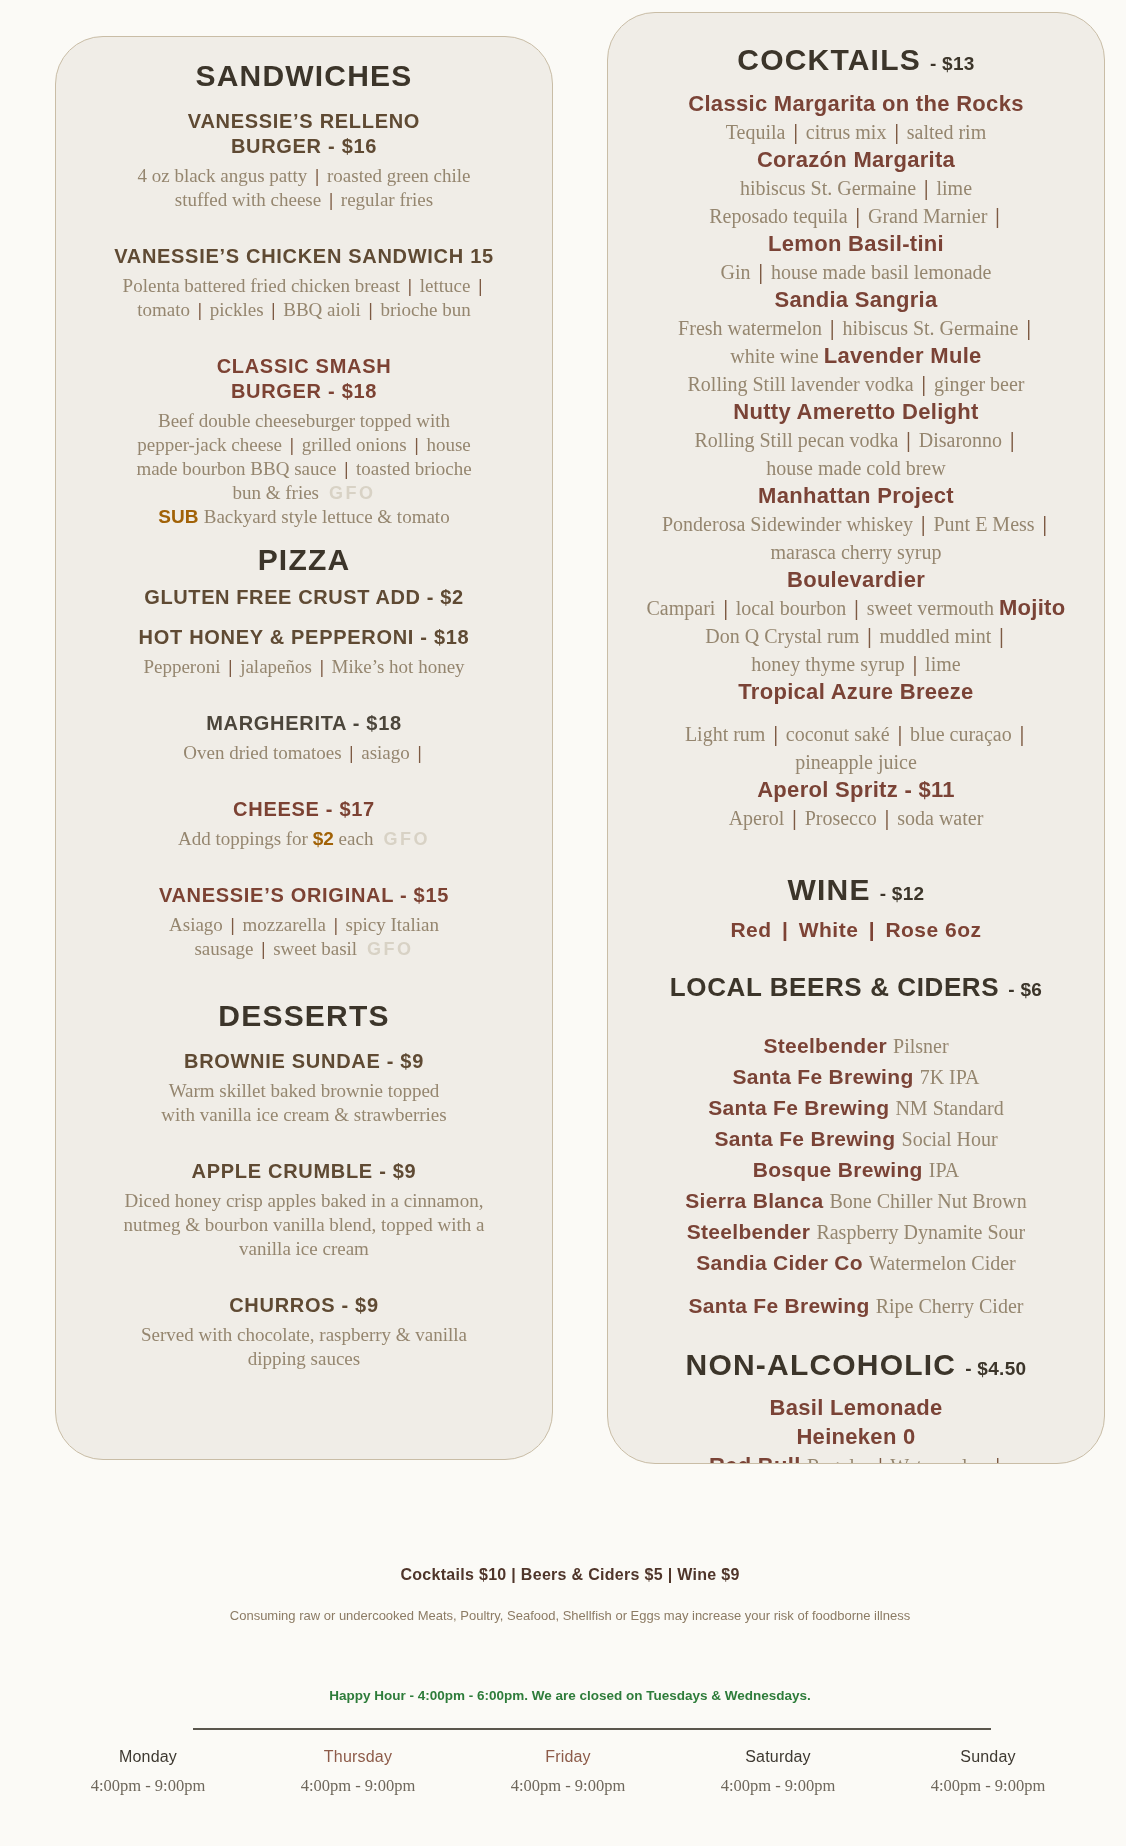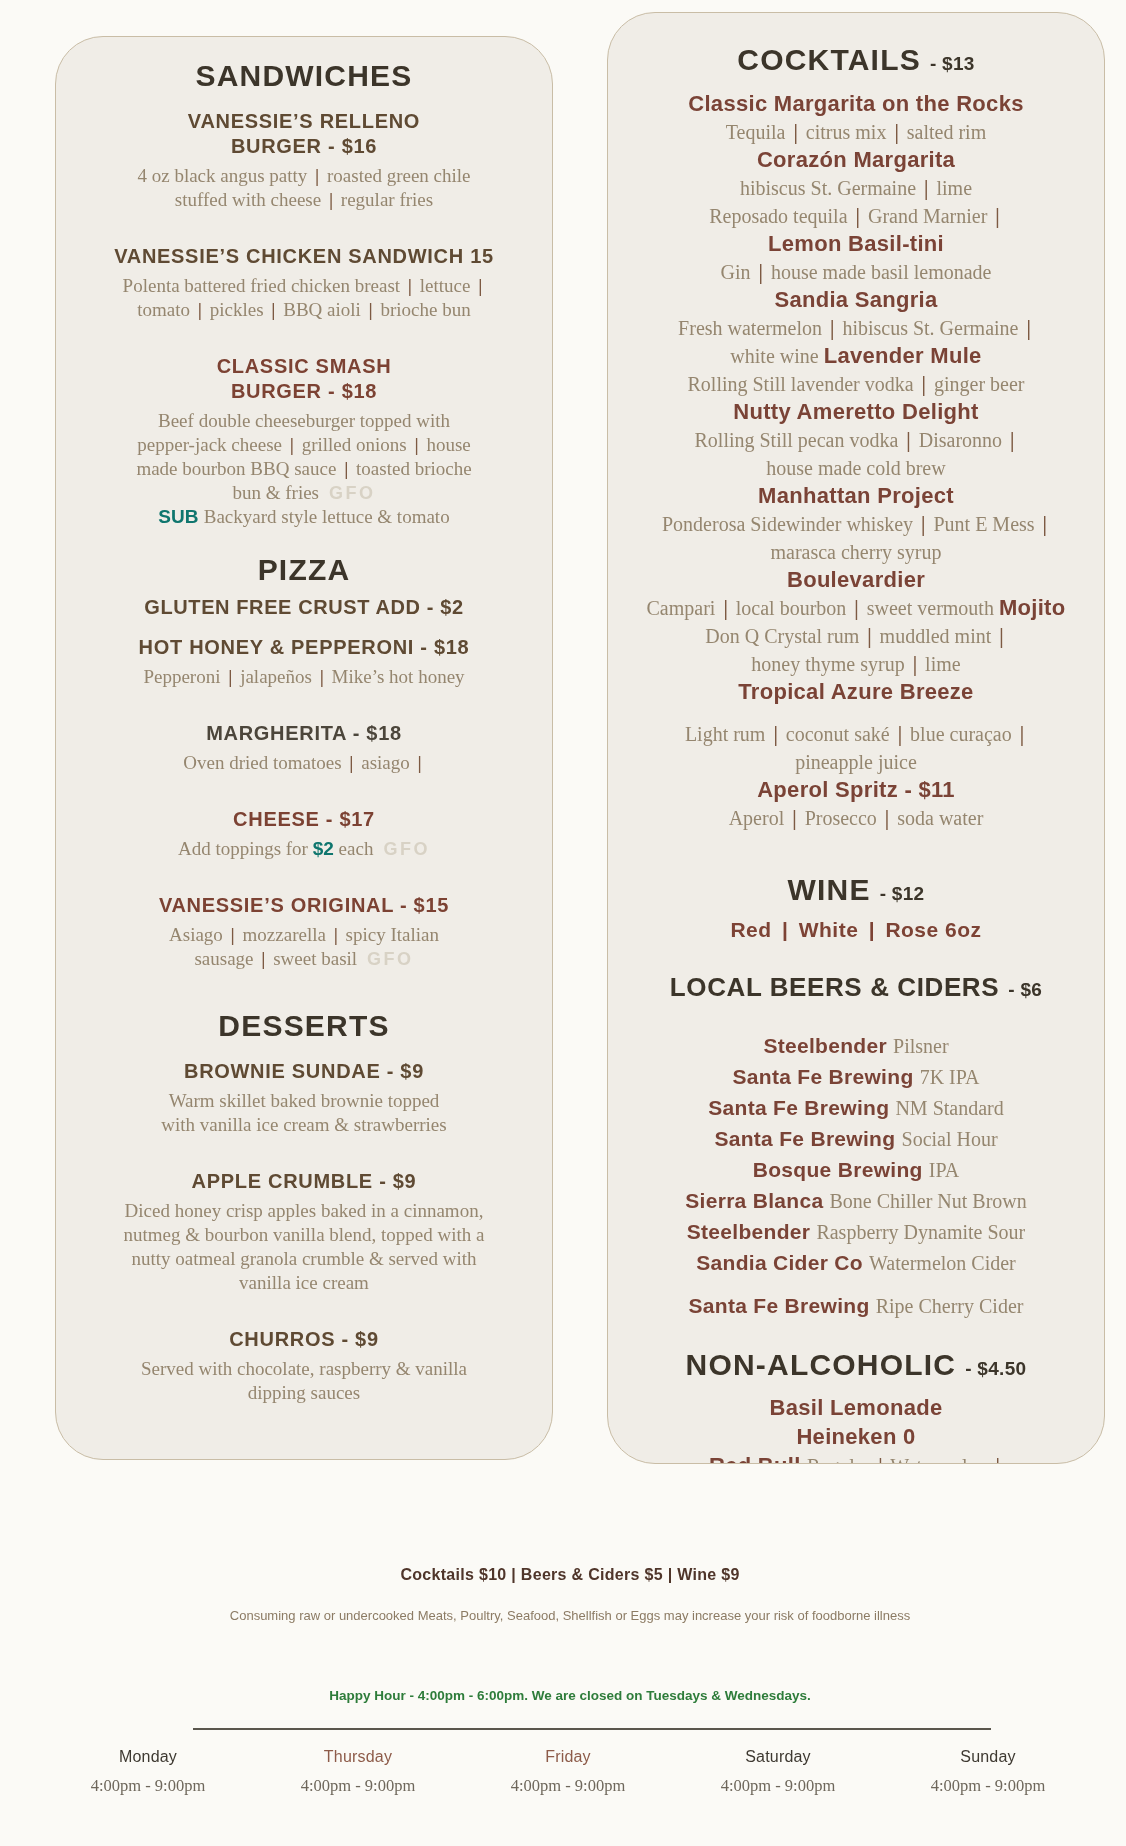--- a/index.html
+++ b/index.html
@@ -18,21 +18,21 @@
   .card-right{left:607px;top:12px;width:498px;height:1452px;padding:30px 12px;}
 
   .section-title{
     margin:0;font-size:30px;font-weight:700;color:#3c352a;
     letter-spacing:1.2px;line-height:34px;
   }
   .hprice{font-size:19px;margin-left:9px;letter-spacing:0.3px;}
   .beers-title .t-main{font-size:26px;letter-spacing:0.6px;}
 
   
-  .mt-pizza{margin-top:24px;}
+  .mt-pizza{margin-top:14px;}
   .mt-desserts{margin-top:38px;}
   .section-sub{
     margin-top:9px;font-size:20px;font-weight:700;color:#5f4a33;letter-spacing:0.6px;
   }
   .item{margin-top:32px;}
   .item.first{margin-top:16px;}
   .item-name{font-size:20px;font-weight:700;letter-spacing:0.7px;line-height:25px;}
   .tone-brown{color:#5f4a33;}
   .tone-red{color:#7c4233;}
   .tone-dark{color:#4c463b;}
@@ -40,21 +40,21 @@
   .item-desc .line{line-height:23px;min-height:23px;}
   .item-desc .seg-d{font-size:19px;}
   .card-left .pipe{color:#84725c;padding:0 2px;font-weight:400;}
 
   
   .line{line-height:26px;min-height:26px;}
   .line.spacer{min-height:14px;height:14px;}
   .seg-n{font-weight:700;font-size:22px;color:#7a4336;letter-spacing:0.3px;}
   .seg-d{font-family:"Liberation Serif",serif;font-size:20px;color:#95866f;}
   .seg-d .pipe{color:#7d5a43;font-weight:700;padding:0 3px;}
-  .seg-b{font-weight:700;font-size:19px;color:#0f766e;}
+  .seg-b{font-weight:700;font-size:19px;color:#a16207;}
   .seg-t{font-weight:700;font-size:18px;color:#d8d2c5;letter-spacing:2.5px;margin-left:10px;}
   .seg-w{font-weight:700;font-size:21px;color:#7d4335;letter-spacing:0.5px;}
   .seg-w .pipe{padding:0 4px;}
 
   .lines-cocktails{margin-top:10px;}
   .sec-wine{margin-top:40px;}
   .lines-wine{margin-top:4px;}
   .lines-wine .line{line-height:30px;}
   .sec-beers{margin-top:22px;}
   .lines-beers{margin-top:24px;}
@@ -172,21 +172,20 @@
             <div class="line"><span class="seg seg-d">with vanilla ice cream &amp; strawberries</span></div>
           </div>
         </div>
         <div class="item">
           <div class="item-name tone-brown">
             <div>APPLE CRUMBLE - $9</div>
           </div>
           <div class="item-desc">
             <div class="line"><span class="seg seg-d">Diced honey crisp apples baked in a cinnamon,</span></div>
             <div class="line"><span class="seg seg-d">nutmeg &amp; bourbon vanilla blend, topped with a</span></div>
-            <div class="line"><span class="seg seg-d">nutty oatmeal granola crumble &amp; served with</span></div>
             <div class="line"><span class="seg seg-d">vanilla ice cream</span></div>
           </div>
         </div>
         <div class="item">
           <div class="item-name tone-brown">
             <div>CHURROS - $9</div>
           </div>
           <div class="item-desc">
             <div class="line"><span class="seg seg-d">Served with chocolate, raspberry &amp; vanilla</span></div>
             <div class="line"><span class="seg seg-d">dipping sauces</span></div>

